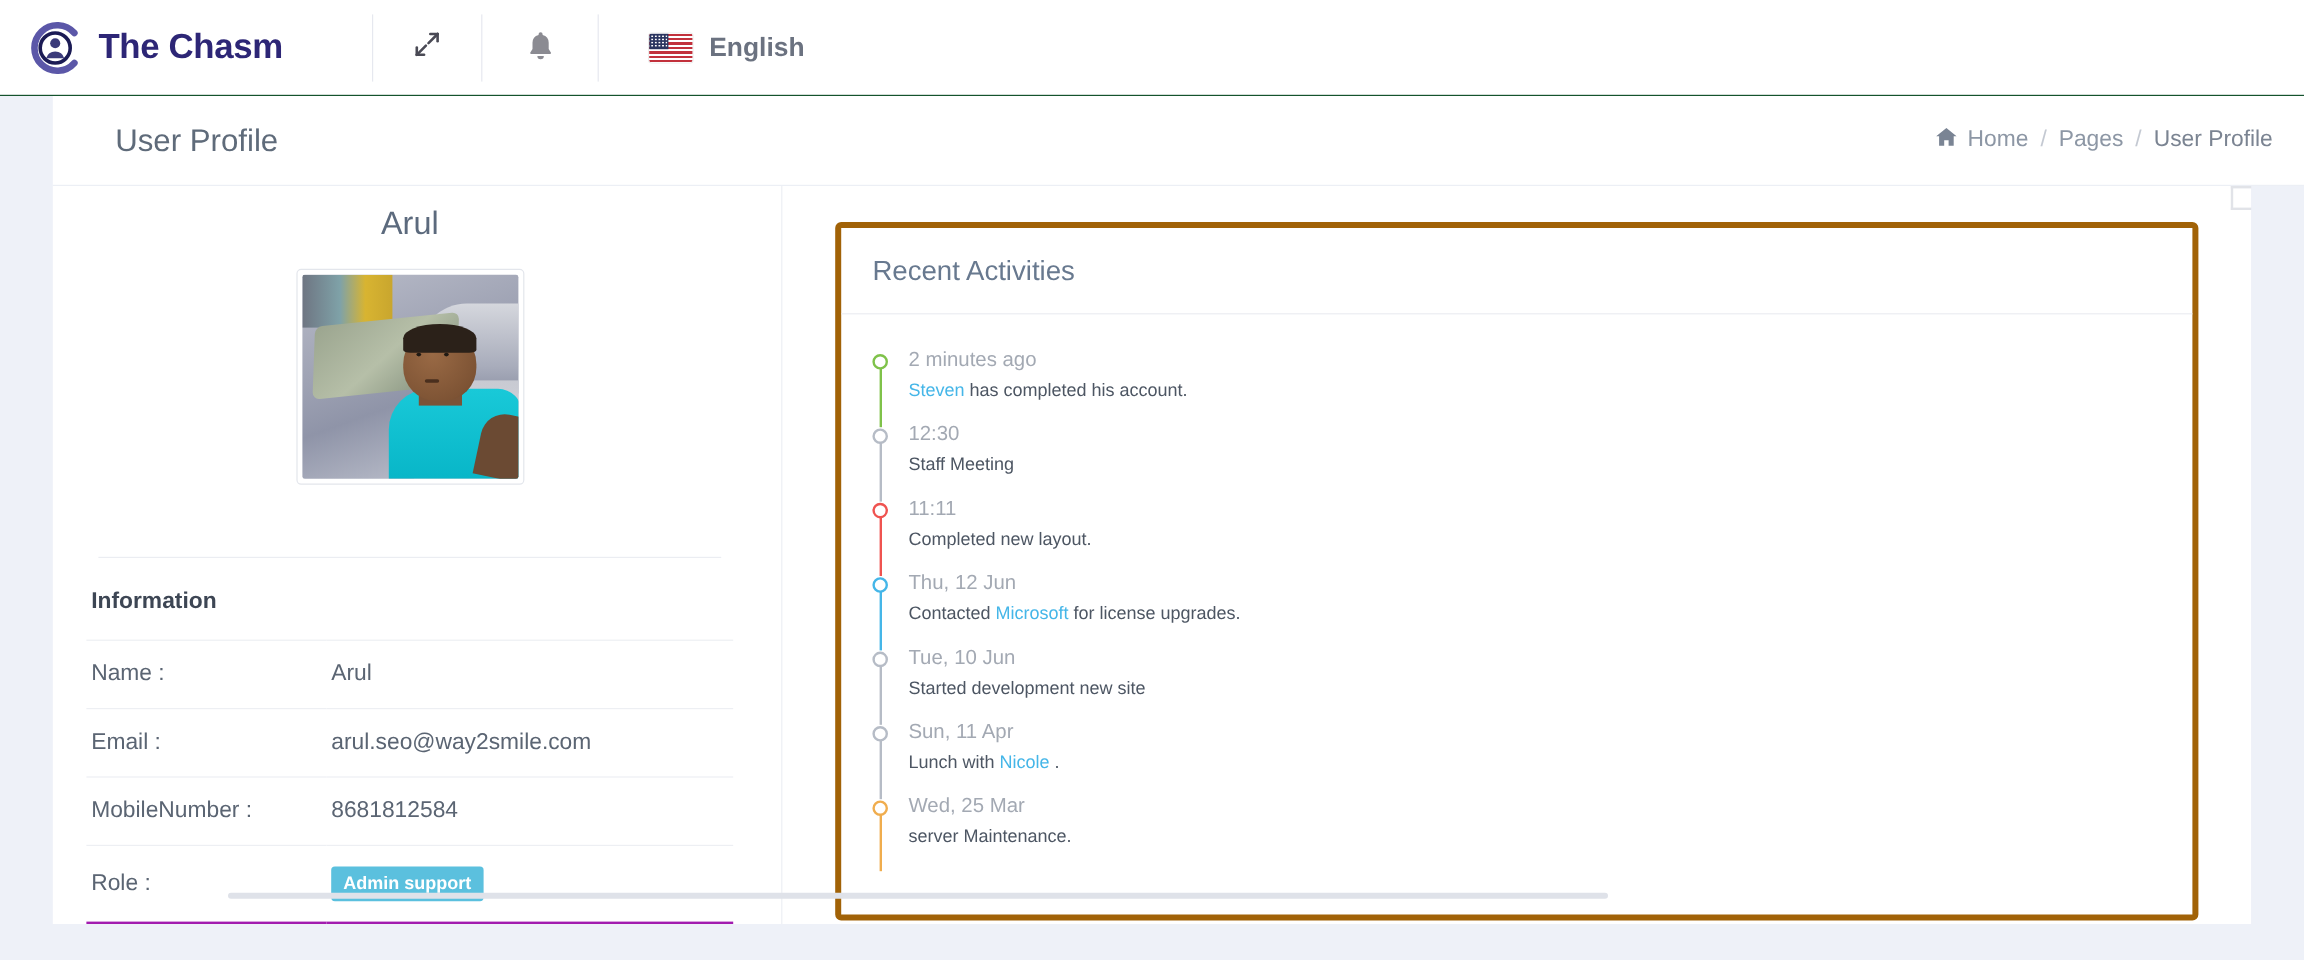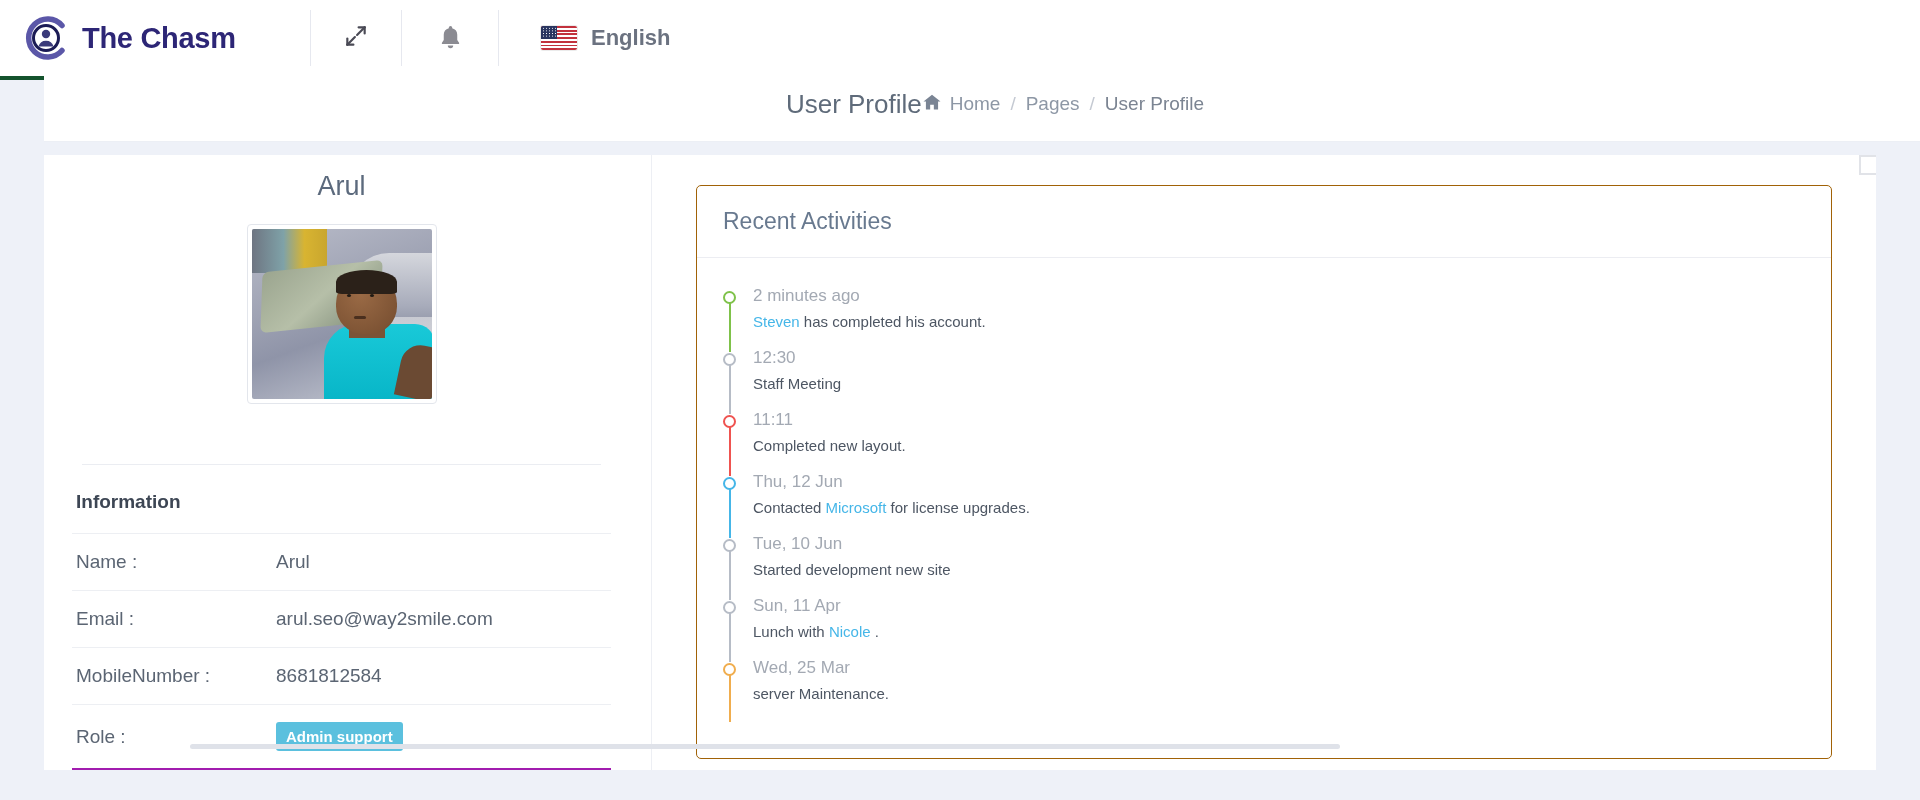--- a/index.html
+++ b/index.html
@@ -9,21 +9,21 @@
     font-family: "Liberation Sans", sans-serif;
     overflow: hidden;
   }
 
   
   .topbar {
     position: absolute; top: 0; left: 0;
     width: 1920px; height: 80px;
     background: #ffffff;
     display: flex; align-items: center;
-    border-bottom: 4px solid #14532d;
+    border-bottom: 1px solid #14532d;
   }
   .brand {
     width: 310px; height: 80px;
     display: flex; align-items: center;
     padding-left: 22px; gap: 12px;
   }
   .brand-logo { width: 48px; height: 48px; flex: 0 0 48px; }
   .brand-name {
     font-size: 29px; font-weight: bold; color: #2d2676;
     letter-spacing: -0.3px; white-space: nowrap;
@@ -81,25 +81,25 @@
       radial-gradient(circle, #fff 0.6px, transparent 0.7px);
     background-size: 3px 2.6px;
   }
 
   
   .sidebar-strip {
     position: absolute; top: 80px; left: 0;
     width: 44px; height: 720px; background: #eef1f8;
   }
   .pagehead {
-    position: absolute; top: 67px; left: 44px;
+    position: absolute; top: 80px; left: 44px;
     width: 1876px; height: 75px;
     background: #ffffff;
     display: flex; align-items: center;
-    justify-content: center;
+    justify-content: space-between;
     padding: 0 26px 0 52px;
     border-bottom: 1px solid #eceff5;
   }
   .page-title { font-size: 26px; color: #5f6b7a; font-weight: normal; }
   .breadcrumb {
     display: flex; align-items: center; gap: 10px;
     font-size: 19px; color: #9aa2ae;
   }
   .bc-home { color: #7a8494; display: flex; align-items: center; gap: 8px; }
   .bc-link { color: #8d97a5; cursor: pointer; }
@@ -215,21 +215,21 @@
     background: #5bc0de; color: #ffffff;
     font-size: 15px; font-weight: bold;
     padding: 6px 10px; border-radius: 3px;
   }
 
   
   .activities-col {
     flex: 1 1 auto; padding: 30px 44px 0 44px;
   }
   .card {
-    border: 1px solid #a16207; border-radius: 5px;
+    border: 5px solid #a16207; border-radius: 5px;
     background: #fff; width: 100%;
   }
   .card-head {
     padding: 22px 26px; border-bottom: 1px solid #ecedf2;
   }
   .card-head h3 {
     font-size: 23px; font-weight: normal; color: #68798f;
   }
   .card-body { padding: 26px 26px 30px 26px; }
 

